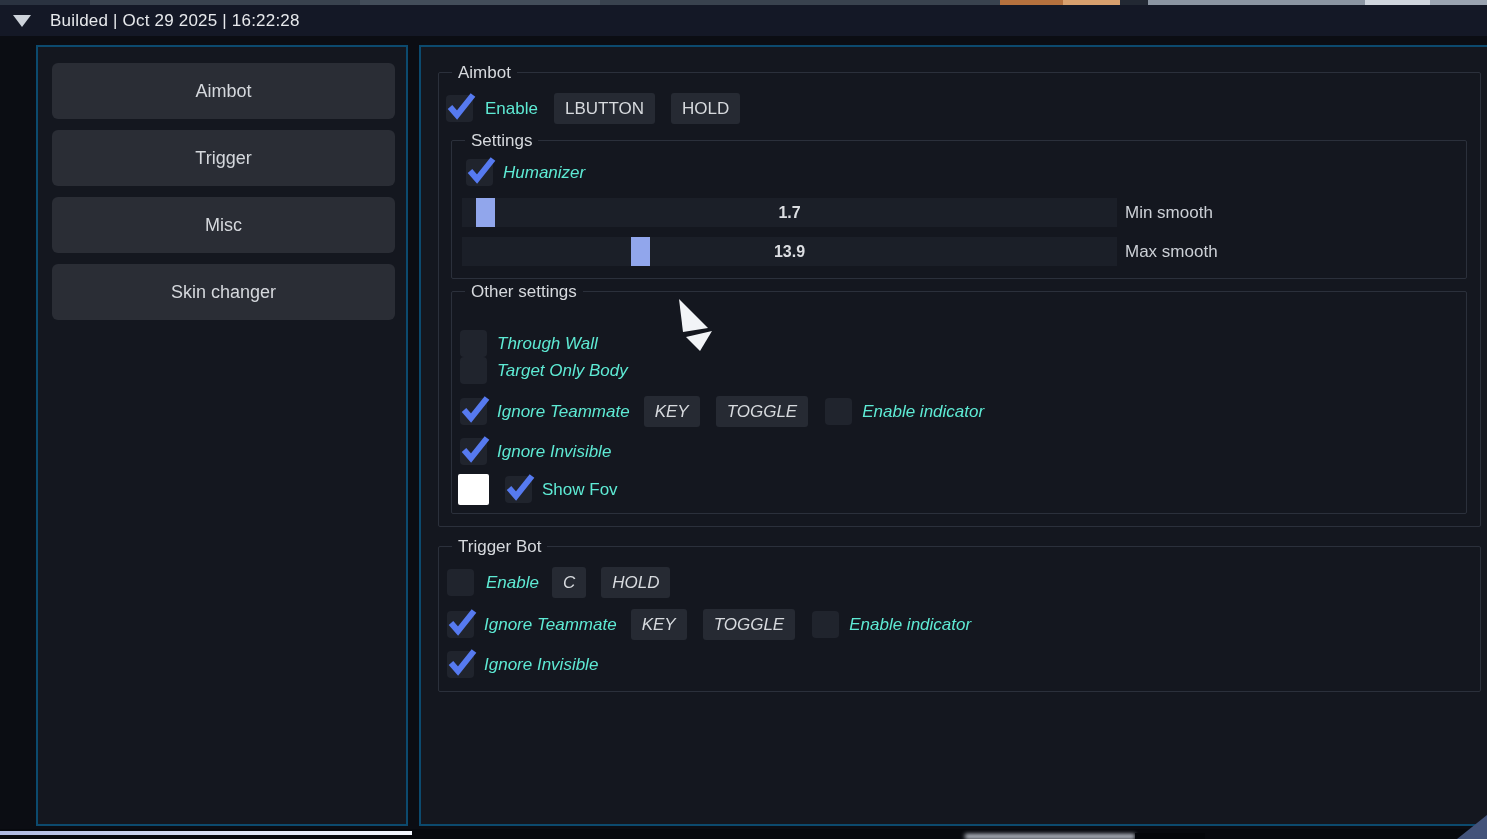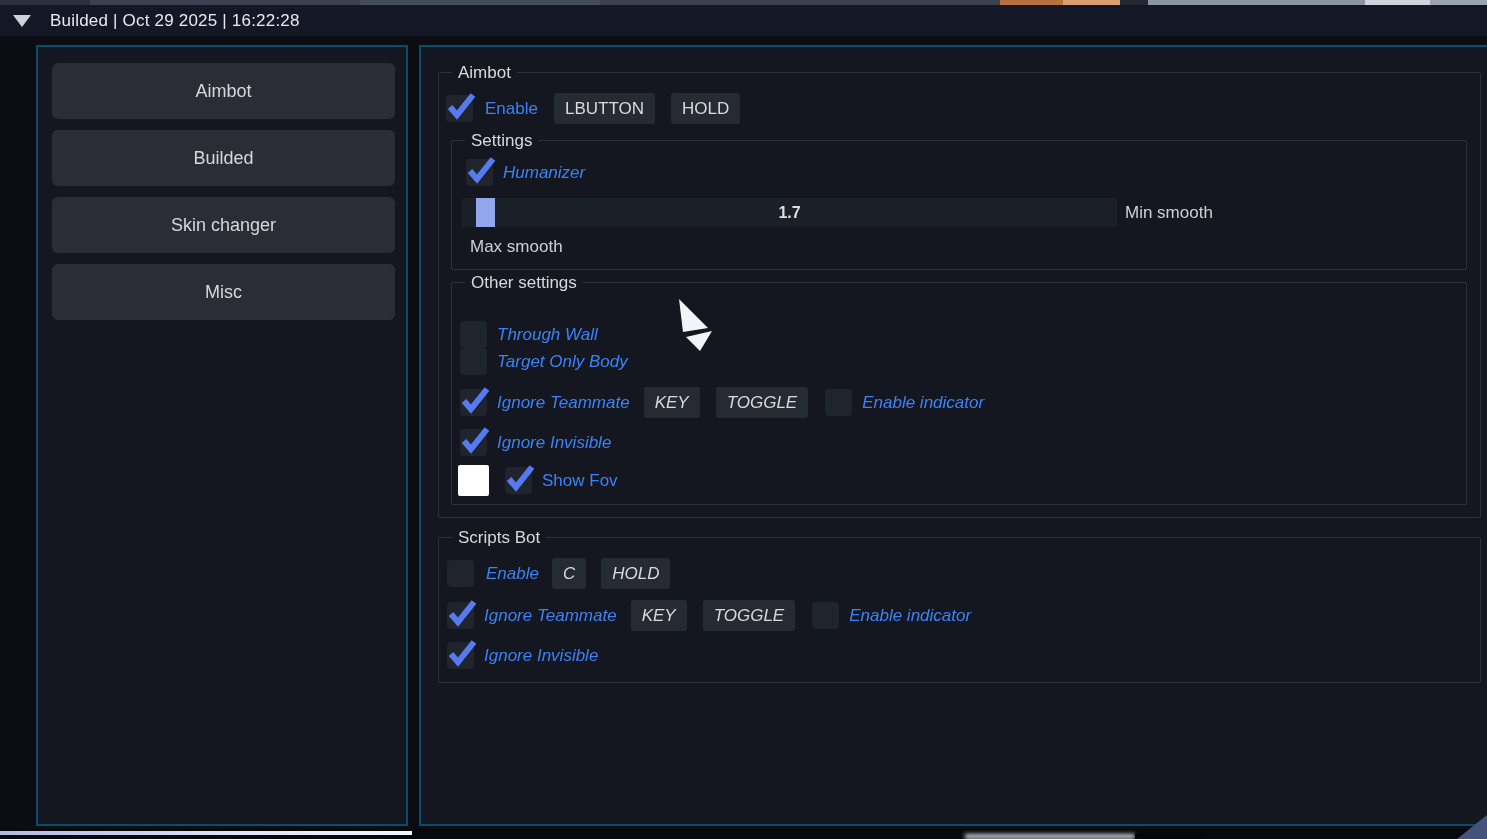--- a/index.html
+++ b/index.html
@@ -42,21 +42,21 @@
   .g-aimbot{margin:25px 21px 0 17px;padding:20px 0 12px 0;}
   .g-settings{margin:16px 13px 0 12px;padding:18px 0 12px 6px;}
   .g-other{margin:12px 13px 0 12px;padding:26px 0 8px 0;}
   .g-trigger{margin:19px 21px 0 17px;padding:20px 0 13px 0;}
 
   
   .row{display:flex;align-items:center;}
   .gap12{margin-top:12px;} .gap11{margin-top:11px;} .gap10{margin-top:10px;} .gap9{margin-top:9px;text-align:right;}
   .ml7{margin-left:7px;} .ml8{margin-left:8px;font-style:italic;} .ml4{margin-left:4px;}
 
-  .lbl{color:#3b82f6;font-size:17px;margin-left:10px;white-space:nowrap;}
+  .lbl{color:#5eead4;font-size:17px;margin-left:10px;white-space:nowrap;}
   .lbl-wide{margin-left:12px;}
 
   
   .cb{width:27px;height:27px;background:#20242d;border-radius:4px;position:relative;flex:none;cursor:pointer;}
   .cb .check{display:none;position:absolute;left:-1px;top:-6px;}
   .cb.checked .check{display:block;}
 
   
   .keybtn{height:31px;background:#262a33;border-radius:3px;color:#d7dade;font-size:17px;
     display:flex;align-items:center;padding:0 11px;cursor:pointer;white-space:nowrap;flex:none;}
@@ -86,23 +86,23 @@
   <div class="seg" style="left:1430px;width:57px;background:#9aa3b0;"></div>
 </div>
 
 <div class="titlebar">
   <div class="collapse-tri"></div>
   <div class="title-text">Builded | Oct 29 2025 | 16:22:28</div>
 </div>
 
 <div class="panel sidebar">
   <div class="side-btn">Aimbot</div>
-  <div class="side-btn">Builded</div>
+  <div class="side-btn">Trigger</div>
+  <div class="side-btn">Misc</div>
   <div class="side-btn">Skin changer</div>
-  <div class="side-btn">Misc</div>
 </div>
 
 <div class="panel mainpanel">
 
   <div class="group g-aimbot">
     <span class="group-title">Aimbot</span>
 
     <div class="row ml7">
       <span class="cb checked">
         <svg class="check" width="32" height="32" viewBox="0 0 32 32">
@@ -128,20 +128,24 @@
 
       <div class="row ml4 gap12">
         <div class="slider-track">
           <div class="slider-handle" style="left: 14px;"></div>
           <div class="slider-value">1.7</div>
         </div>
         <span class="slider-label">Min smooth</span>
       </div>
 
       <div class="row ml4 gap10">
+        <div class="slider-track">
+          <div class="slider-handle" style="left: 169px;"></div>
+          <div class="slider-value">13.9</div>
+        </div>
         <span class="slider-label">Max smooth</span>
       </div>
     </div>
 
     <div class="group g-other">
       <span class="group-title">Other settings</span>
 
       <div class="row ml8 gap12">
         <span class="cb">
           
@@ -187,21 +191,21 @@
               <path d="M5 18 L12 26 L28 6" fill="none" stroke="#567af0" stroke-width="6" stroke-linecap="butt"></path>
             </svg>
         </span>
         <span class="lbl">Show Fov</span>
       </div>
 
     </div>
   </div>
 
   <div class="group g-trigger">
-    <span class="group-title">Scripts Bot</span>
+    <span class="group-title">Trigger Bot</span>
 
     <div class="row ml8">
       <span class="cb">
         
       </span>
       <span class="lbl lbl-wide">Enable</span>
       <span class="keybtn" style="margin-left:13px;">C</span>
       <span class="keybtn" style="margin-left:15px;">HOLD</span>
     </div>
 

